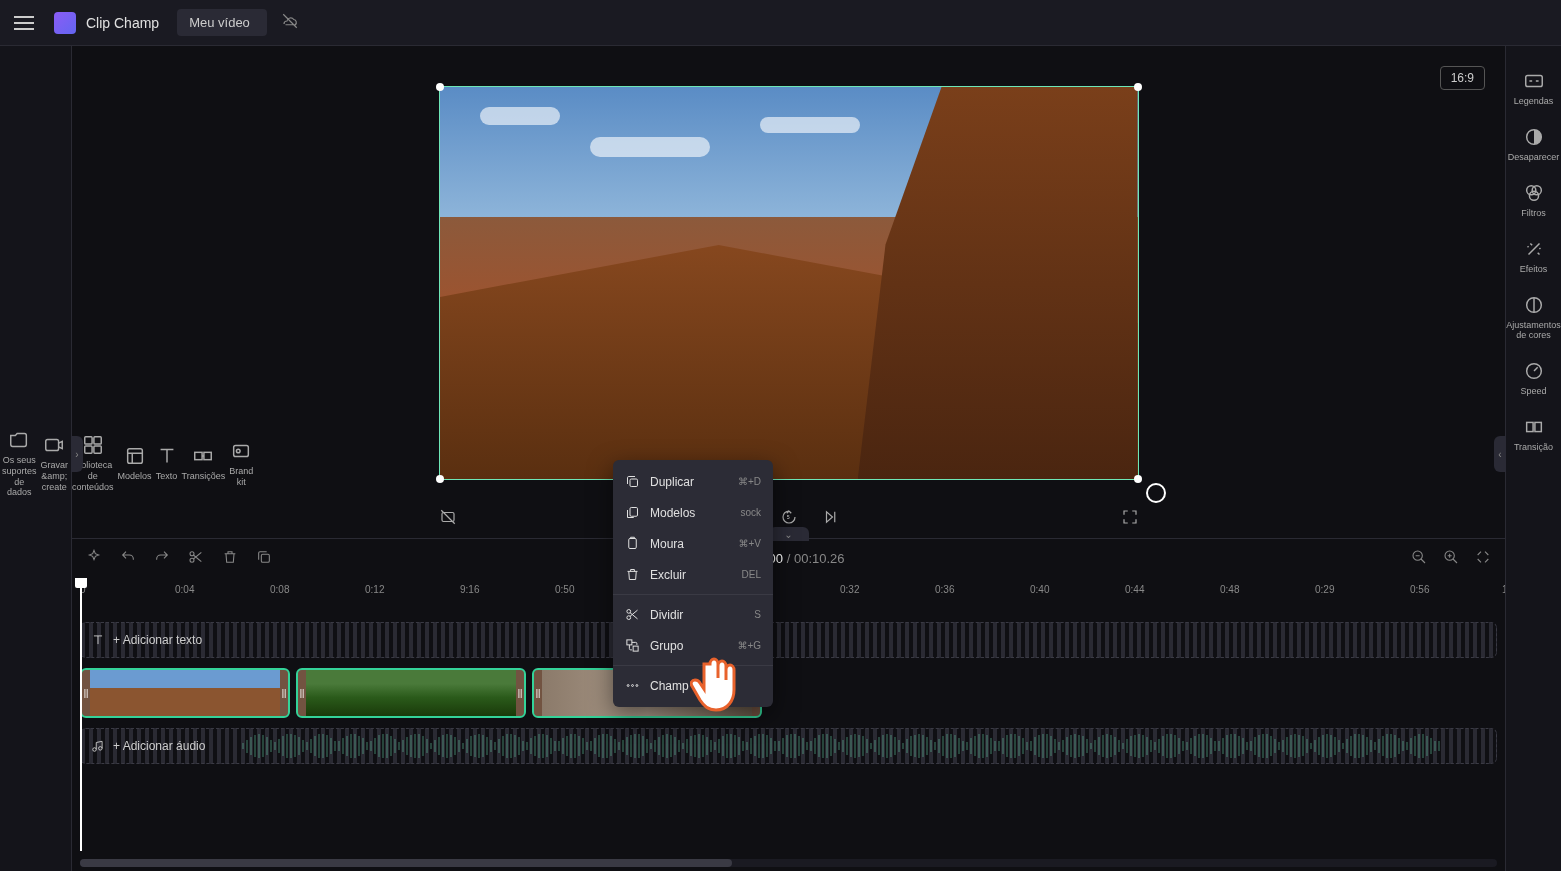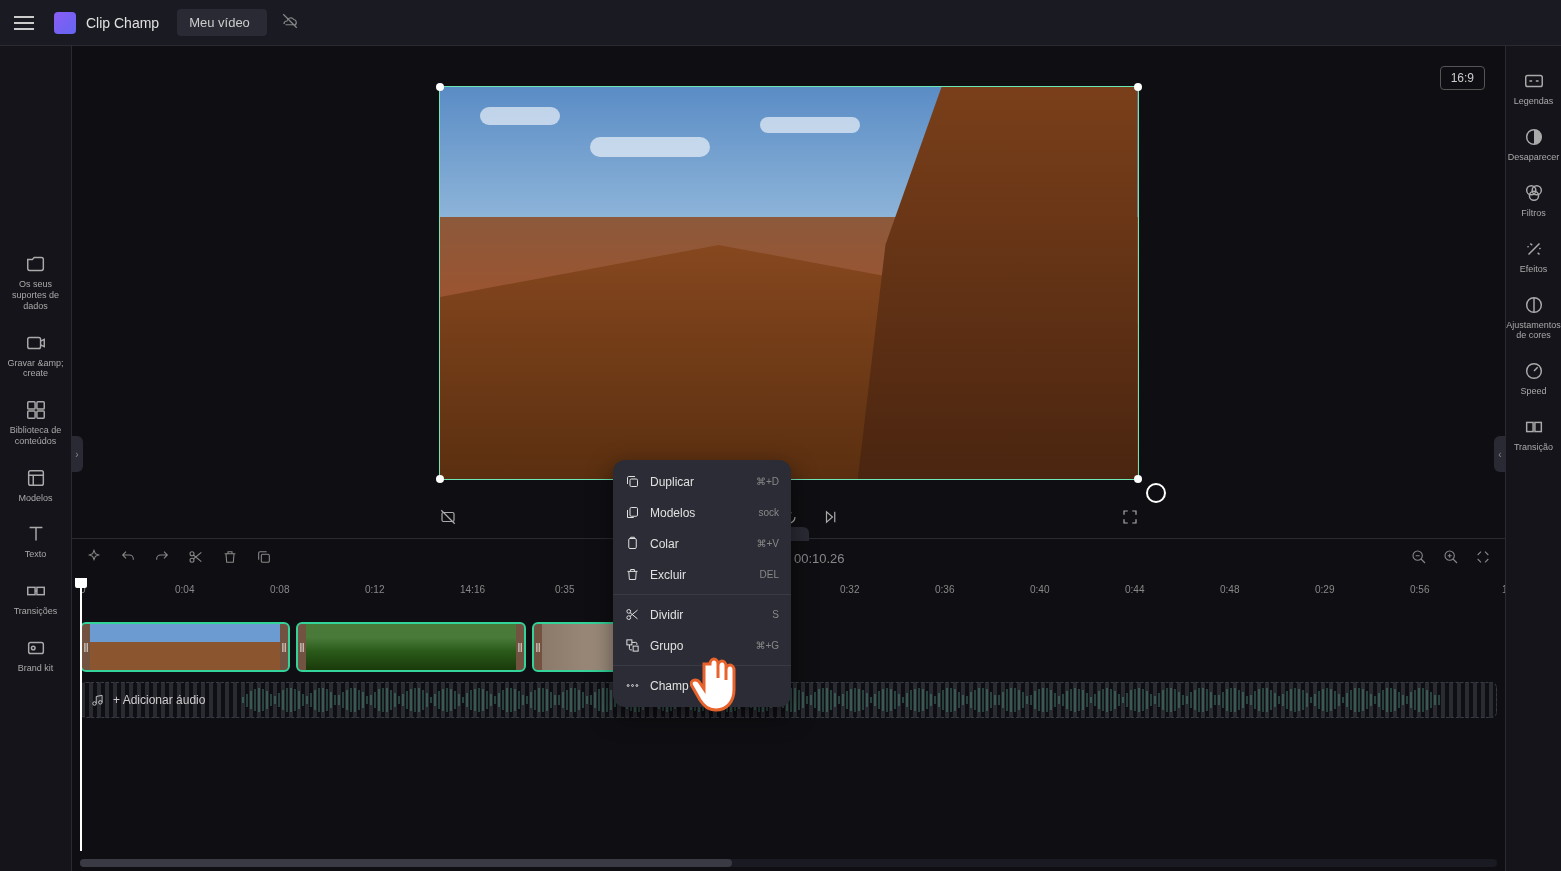--- a/index.html
+++ b/index.html
@@ -12,21 +12,21 @@
 .logo { width: 22px; height: 22px; background: linear-gradient(135deg,#8b5cf6,#6366f1); border-radius: 4px; margin-right: 10px; }
 .brand { font-size: 14px; font-weight: 500; margin-right: 18px; }
 .title-input { background: #2a2a35; border: none; color: #ccc; padding: 6px 12px; border-radius: 4px; font-size: 13px; width: 90px; }
 .cloud-off { margin-left: 14px; color: #888; }
 .header-right { margin-left: auto; display: flex; align-items: center; gap: 14px; }
 .export-btn { background: #8b5cf6; color: #fff; border: none; padding: 8px 18px; border-radius: 4px; font-size: 14px; display: flex; align-items: center; gap: 8px; cursor: pointer; }
 .help-icon { width: 22px; height: 22px; border: 1.5px solid #888; border-radius: 50%; display: flex; align-items: center; justify-content: center; font-size: 12px; color: #888; }
 .avatar { width: 28px; height: 28px; background: #4a4a55; border-radius: 50%; display: flex; align-items: center; justify-content: center; font-size: 11px; color: #ccc; }
 
 
-.left-sidebar { position: absolute; left: 0; top: 46px; width: 72px; bottom: 0; background: #14141a; border-right: 1px solid #2a2a33; display: flex; flex-direction: column; align-items: center; padding-top: 10px; justify-content: center; }
+.left-sidebar { position: absolute; left: 0; top: 46px; width: 72px; bottom: 0; background: #14141a; border-right: 1px solid #2a2a33; display: flex; flex-direction: row; align-items: center; padding-top: 10px; }
 .sidebar-item { width: 100%; display: flex; flex-direction: column; align-items: center; padding: 10px 2px; cursor: pointer; color: #aaa; }
 .sidebar-item svg { width: 22px; height: 22px; }
 .sidebar-label { font-size: 9px; text-align: center; margin-top: 4px; line-height: 1.2; }
 .expand-tab { position: absolute; right: -12px; top: 390px; width: 12px; height: 36px; background: #2a2a35; border-radius: 0 6px 6px 0; display: flex; align-items: center; justify-content: center; color: #888; font-size: 10px; }
 
 
 .right-sidebar { position: absolute; right: 0; top: 46px; width: 56px; bottom: 0; background: #14141a; border-left: 1px solid #2a2a33; display: flex; flex-direction: column; align-items: center; padding-top: 14px; }
 .right-item { width: 100%; display: flex; flex-direction: column; align-items: center; padding: 10px 2px; cursor: pointer; color: #aaa; }
 .right-item svg { width: 22px; height: 22px; }
 .right-label { font-size: 9px; text-align: center; margin-top: 4px; }
@@ -75,21 +75,21 @@
 .clip1 .clip-thumb { background: linear-gradient(to bottom,#6b9bd1 40%,#8b5530 40%); }
 .clip2 .clip-thumb { background: linear-gradient(to bottom,#4a7a3a 30%,#2a5a1a 60%,#1a3a0a); }
 .clip3 .clip-thumb { background: linear-gradient(90deg,#8b7a6a,#aa9988,#6a5a4a); }
 .track-audio { background: repeating-linear-gradient(90deg,#2a2a33 0,#2a2a33 4px,transparent 4px,transparent 8px); display: flex; align-items: center; padding-left: 10px; gap: 8px; font-size: 12px; color: #ccc; border: 1px dashed #3a3a44; }
 .waveform { position: absolute; left: 160px; right: 10px; height: 100%; display: flex; align-items: center; opacity: 0.25; }
 .wave-bar { width: 2px; margin: 0 1px; background: #6ee7b7; }
 .scrollbar { position: absolute; bottom: 4px; left: 8px; right: 8px; height: 8px; background: #1a1a22; border-radius: 4px; }
 .scroll-thumb { width: 46%; height: 100%; background: #3a3a44; border-radius: 4px; }
 
 
-.context-menu { position: absolute; left: 613px; top: 460px; width: 178px; background: #2c2c36; border-radius: 12px; padding: 6px 0; box-shadow: 0 8px 24px rgba(0,0,0,0.5); z-index: 100; }
+.context-menu { position: absolute; left: 613px; top: 460px; width: 160px; background: #2c2c36; border-radius: 6px; padding: 6px 0; box-shadow: 0 8px 24px rgba(0,0,0,0.5); z-index: 100; }
 .menu-item { display: flex; align-items: center; padding: 8px 12px; font-size: 12px; color: #e0e0e0; cursor: pointer; gap: 10px; }
 .menu-icon { width: 15px; height: 15px; flex-shrink: 0; }
 .menu-shortcut { margin-left: auto; font-size: 10px; color: #888; }
 .menu-divider { height: 1px; background: #3a3a44; margin: 4px 0; }
 
 
 .cursor-hand { position: absolute; left: 690px; top: 654px; z-index: 200; pointer-events: none; }
 
 svg { fill: none; stroke: currentColor; stroke-width: 1.6; }
 </style>
@@ -311,34 +311,40 @@
 
 <div class="timeline">
   <div class="playhead">
       <div class="playhead-head"></div>
     </div>
   <div class="ruler">
     <span class="tick" style="left:8px">0</span>
     <span class="tick" style="left:103px">0:04</span>
     <span class="tick" style="left:198px">0:08</span>
     <span class="tick" style="left:293px">0:12</span>
-    <span class="tick" style="left:388px">14:16</span>
-    <span class="tick" style="left:483px">0:35</span>
+    <span class="tick" style="left:388px">9:16</span>
+    <span class="tick" style="left:483px">0:50</span>
     <span class="tick" style="left:578px">0:24</span>
     <span class="tick" style="left:673px">0:28</span>
     <span class="tick" style="left:768px">0:32</span>
     <span class="tick" style="left:863px">0:36</span>
     <span class="tick" style="left:958px">0:40</span>
     <span class="tick" style="left:1053px">0:44</span>
     <span class="tick" style="left:1148px">0:48</span>
     <span class="tick" style="left:1243px">0:29</span>
     <span class="tick" style="left:1338px">0:56</span>
     <span class="tick" style="left:1430px">1:00</span>
   </div>
   <div class="tracks">
+    <div class="track track-text">
+      <svg width="14" height="14" viewBox="0 0 24 24">
+          <path d="M5 5h14M12 5v14"></path>
+        </svg>
+      <span>+ <span>Adicionar texto</span></span>
+    </div>
     <div class="track track-video">
       <div class="clip clip1" style="width:210px">
         <div class="clip-handle">||</div>
           <div class="clip-thumb"></div>
           <div class="clip-handle">||</div>
       </div>
       <div class="clip clip2" style="width:230px">
         <div class="clip-handle">||</div>
           <div class="clip-thumb"></div>
           <div class="clip-handle">||</div>
@@ -678,21 +684,21 @@
         <path d="M4 8v12h10"></path>
       </svg>
     <span>Modelos</span>
     <span class="menu-shortcut">sock</span>
   </div>
   <div class="menu-item">
     <svg class="menu-icon" viewBox="0 0 24 24">
         <rect x="6" y="4" width="12" height="16" rx="2"></rect>
         <path d="M9 4V2h6v2"></path>
       </svg>
-    <span>Colar</span>
+    <span>Moura</span>
     <span class="menu-shortcut">⌘+V</span>
   </div>
   <div class="menu-item">
     <svg class="menu-icon" viewBox="0 0 24 24">
         <path d="M4 7h16M9 7V4h6v3M6 7l1 13h10l1-13"></path>
       </svg>
     <span>Excluir</span>
     <span class="menu-shortcut">DEL</span>
   </div>
   <div class="menu-divider"></div>

